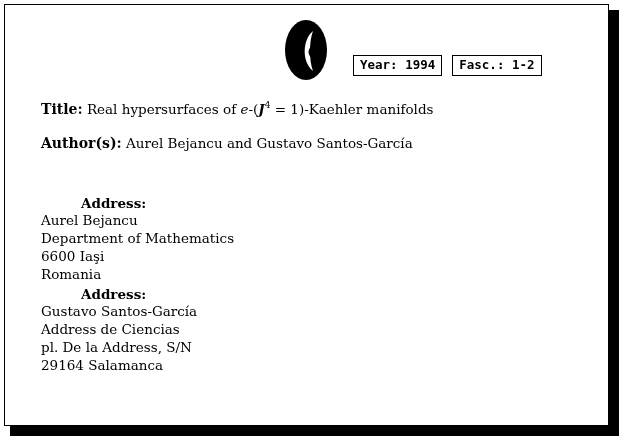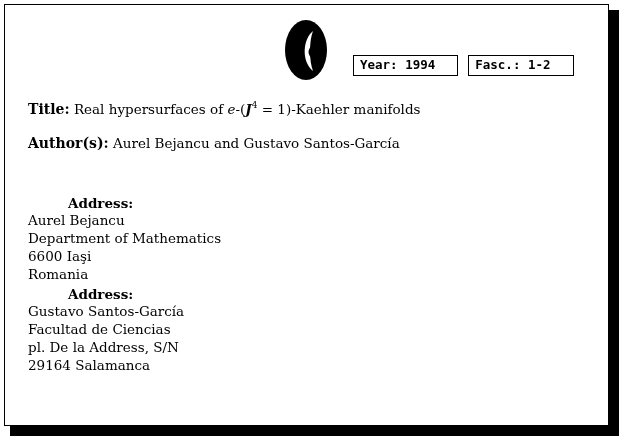--- a/index.html
+++ b/index.html
@@ -49,32 +49,32 @@
   .meta-row {
     position: absolute;
     top: 50px;
     left: 348px;
     display: flex;
     gap: 10px;
     align-items: flex-start;
   }
   .meta-box {
     border: 1px solid #000000;
-    padding: 2px 22px 3px 6px;
+    padding: 2px 6px 3px 6px;
     font-family: "DejaVu Sans Mono", monospace;
     font-size: 12.5px;
     font-weight: bold;
     line-height: 1.1;
     color: #000000;
     background: #ffffff;
     white-space: pre;
   }
   .content {
     position: absolute;
-    left: 23px;
+    left: 36px;
     top: 96px;
     width: 560px;
     color: #000000;
   }
   .line {
     font-size: 13.5px;
     line-height: 1.0;
     white-space: nowrap;
   }
   .title-line {
@@ -154,20 +154,20 @@
         <div class="addr-head">Address:</div>
         <div class="addr-line">Aurel Bejancu</div>
         <div class="addr-line">Department of Mathematics</div>
         <div class="addr-line">6600 Iaşi</div>
         <div class="addr-line">Romania</div>
       </div>
 
       <div class="addr-block">
         <div class="addr-head">Address:</div>
         <div class="addr-line">Gustavo Santos-García</div>
-        <div class="addr-line">Facultad de Ciencias</div>
+        <div class="addr-line">Address de Ciencias</div>
         <div class="addr-line">pl. De la Address, S/N</div>
         <div class="addr-line">29164 Salamanca</div>
       </div>
 
     </div>
   </div>
 </div>
 
 </body></html>

